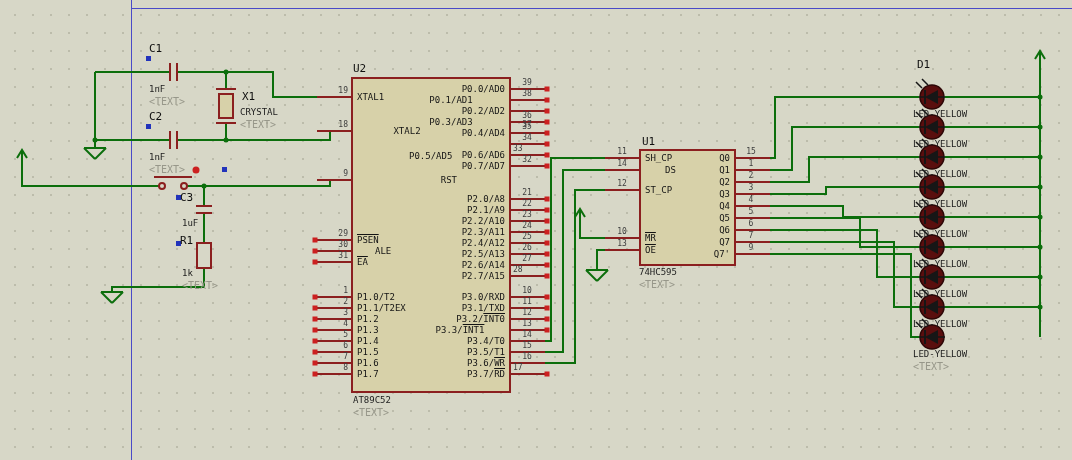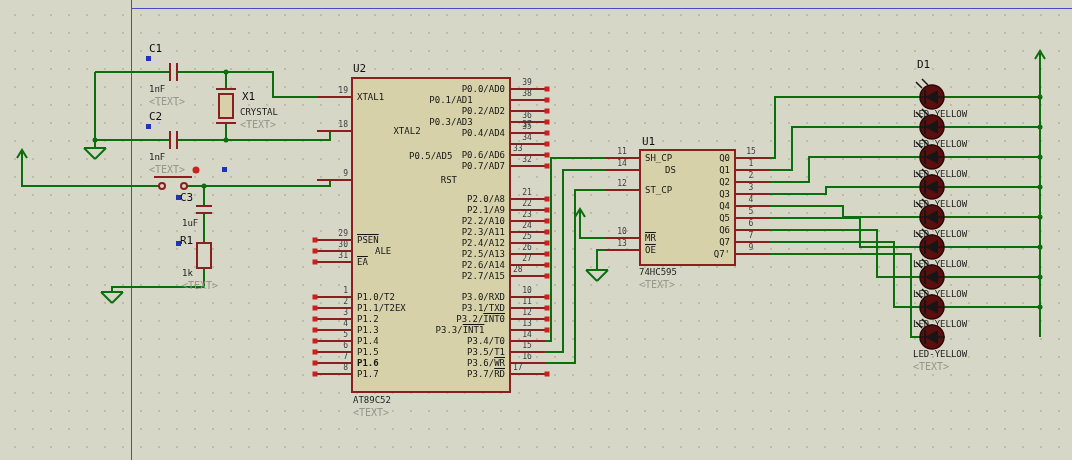--- a/index.html
+++ b/index.html
@@ -380,21 +380,21 @@
       <div class="pin-name" style="left: 357px; top: 302px; width: 100px; text-align: left;"><span>P1.1/T2EX</span></div>
       <div class="pin-num" style="left: 320px; top: 297px; width: 28px; text-align: right;">2</div>
       <div class="pin-name" style="left: 357px; top: 313px; width: 100px; text-align: left;"><span>P1.2</span></div>
       <div class="pin-num" style="left: 320px; top: 308px; width: 28px; text-align: right;">3</div>
       <div class="pin-name" style="left: 357px; top: 324px; width: 100px; text-align: left;"><span>P1.3</span></div>
       <div class="pin-num" style="left: 320px; top: 319px; width: 28px; text-align: right;">4</div>
       <div class="pin-name" style="left: 357px; top: 335px; width: 100px; text-align: left;"><span>P1.4</span></div>
       <div class="pin-num" style="left: 320px; top: 330px; width: 28px; text-align: right;">5</div>
       <div class="pin-name" style="left: 357px; top: 346px; width: 100px; text-align: left;"><span>P1.5</span></div>
       <div class="pin-num" style="left: 320px; top: 341px; width: 28px; text-align: right;">6</div>
-      <div class="pin-name" style="left: 357px; top: 357px; width: 100px; text-align: left; font-weight: bold;"><span>P1.6</span></div>
+      <div class="pin-name" style="left: 357px; top: 357px; width: 100px; text-align: left;"><span>P1.6</span></div>
       <div class="pin-num" style="left: 320px; top: 352px; width: 28px; text-align: right;">7</div>
       <div class="pin-name" style="left: 357px; top: 368px; width: 100px; text-align: left;"><span>P1.7</span></div>
       <div class="pin-num" style="left: 320px; top: 363px; width: 28px; text-align: right;">8</div>
       <div class="pin-name" style="left: 397px; top: 83px; width: 108px; text-align: right;"><span>P0.0/AD0</span></div>
       <div class="pin-num" style="left: 513px; top: 78px; width: 28px; text-align: center;">39</div>
       <div class="pin-name" style="left: 397px; top: 94px; width: 108px; text-align: center;"><span>P0.1/AD1</span></div>
       <div class="pin-num" style="left: 513px; top: 89px; width: 28px; text-align: center;">38</div>
       <div class="pin-name" style="left: 397px; top: 105px; width: 108px; text-align: right;"><span>P0.2/AD2</span></div>
       <div class="pin-num" style="left: 513px; top: 100px; width: 28px; text-align: center; margin-top: 20px;">37</div>
       <div class="pin-name" style="left: 397px; top: 116px; width: 108px; text-align: center;"><span>P0.3/AD3</span></div>

